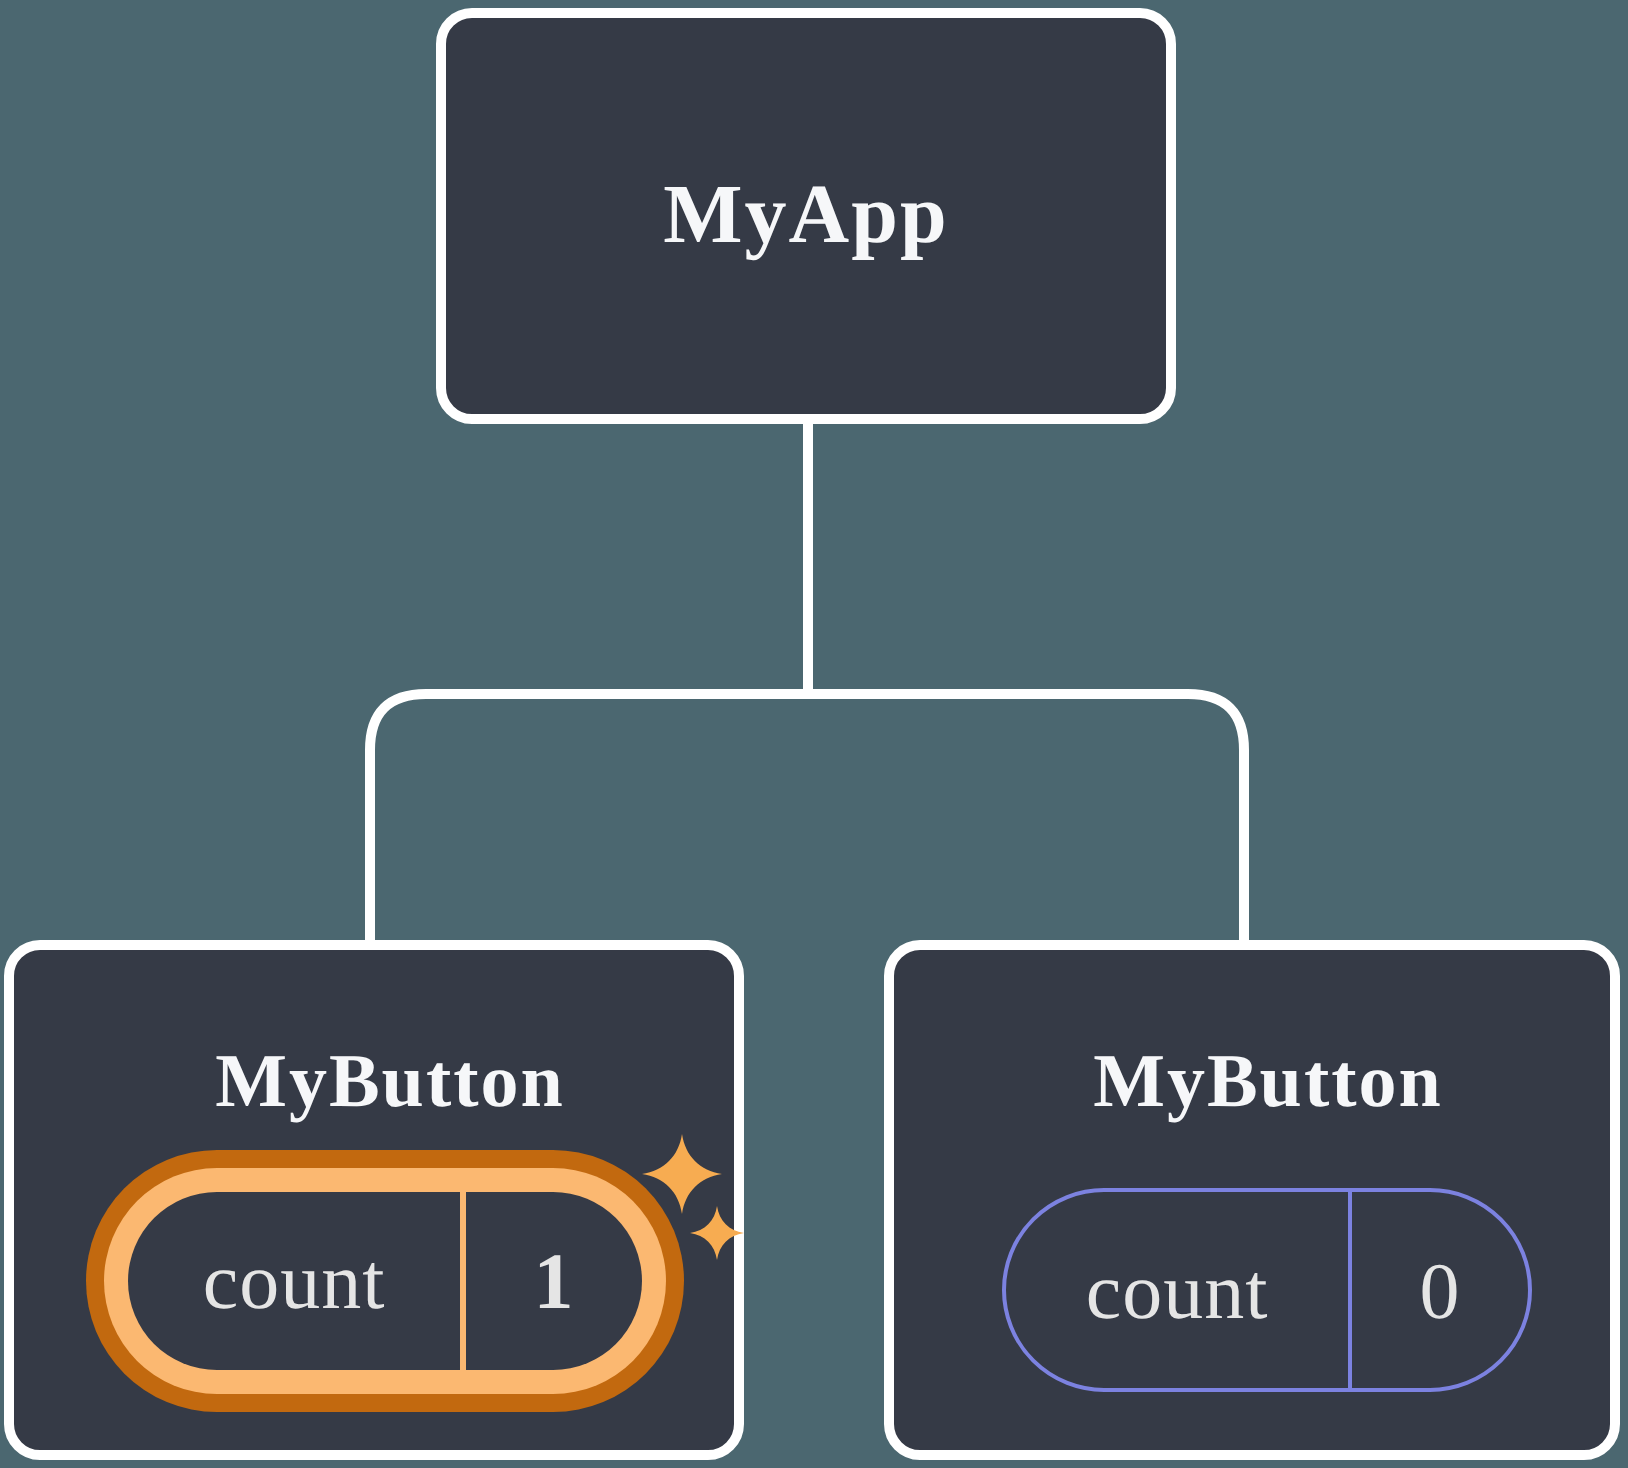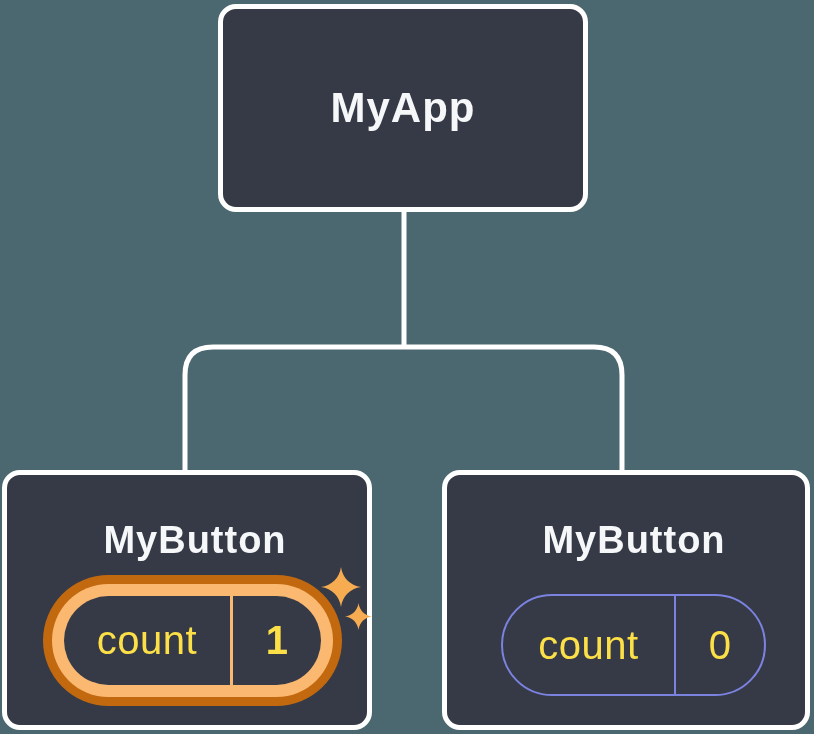--- a/index.html
+++ b/index.html
@@ -2,21 +2,21 @@
 <html><head>
 <meta charset="utf-8">
 <style>
   html, body { margin: 0; padding: 0; }
   .canvas {
     position: relative;
     width: 814px;
     height: 734px;
     background: #4B6770;
     overflow: hidden;
-    font-family: Liberation Sans, sans-serif;
+    font-family: Liberation Serif, serif;
   }
   .connectors {
     position: absolute;
     left: 0; top: 0;
     width: 814px; height: 734px;
     pointer-events: none;
   }
   .node {
     position: absolute;
     background: #353A46;
@@ -70,21 +70,21 @@
   .pill-core .seg-key {
     width: 166px;
     display: flex; align-items: center; justify-content: center;
   }
   .pill-core .divider { width: 3px; background: #FBB871; }
   .seg-val {
     flex: 1;
     display: flex; align-items: center; justify-content: center;
   }
   .pill-text {
-    color: #fde047;
+    color: #e5e5e5;
     font-size: 40px;
     letter-spacing: 0.5px;
   }
   .val-bold { font-weight: 700; }
 
   
   .pill-outline {
     position: absolute;
     left: 54px; top: 119px;
     width: 265px; height: 102px;

